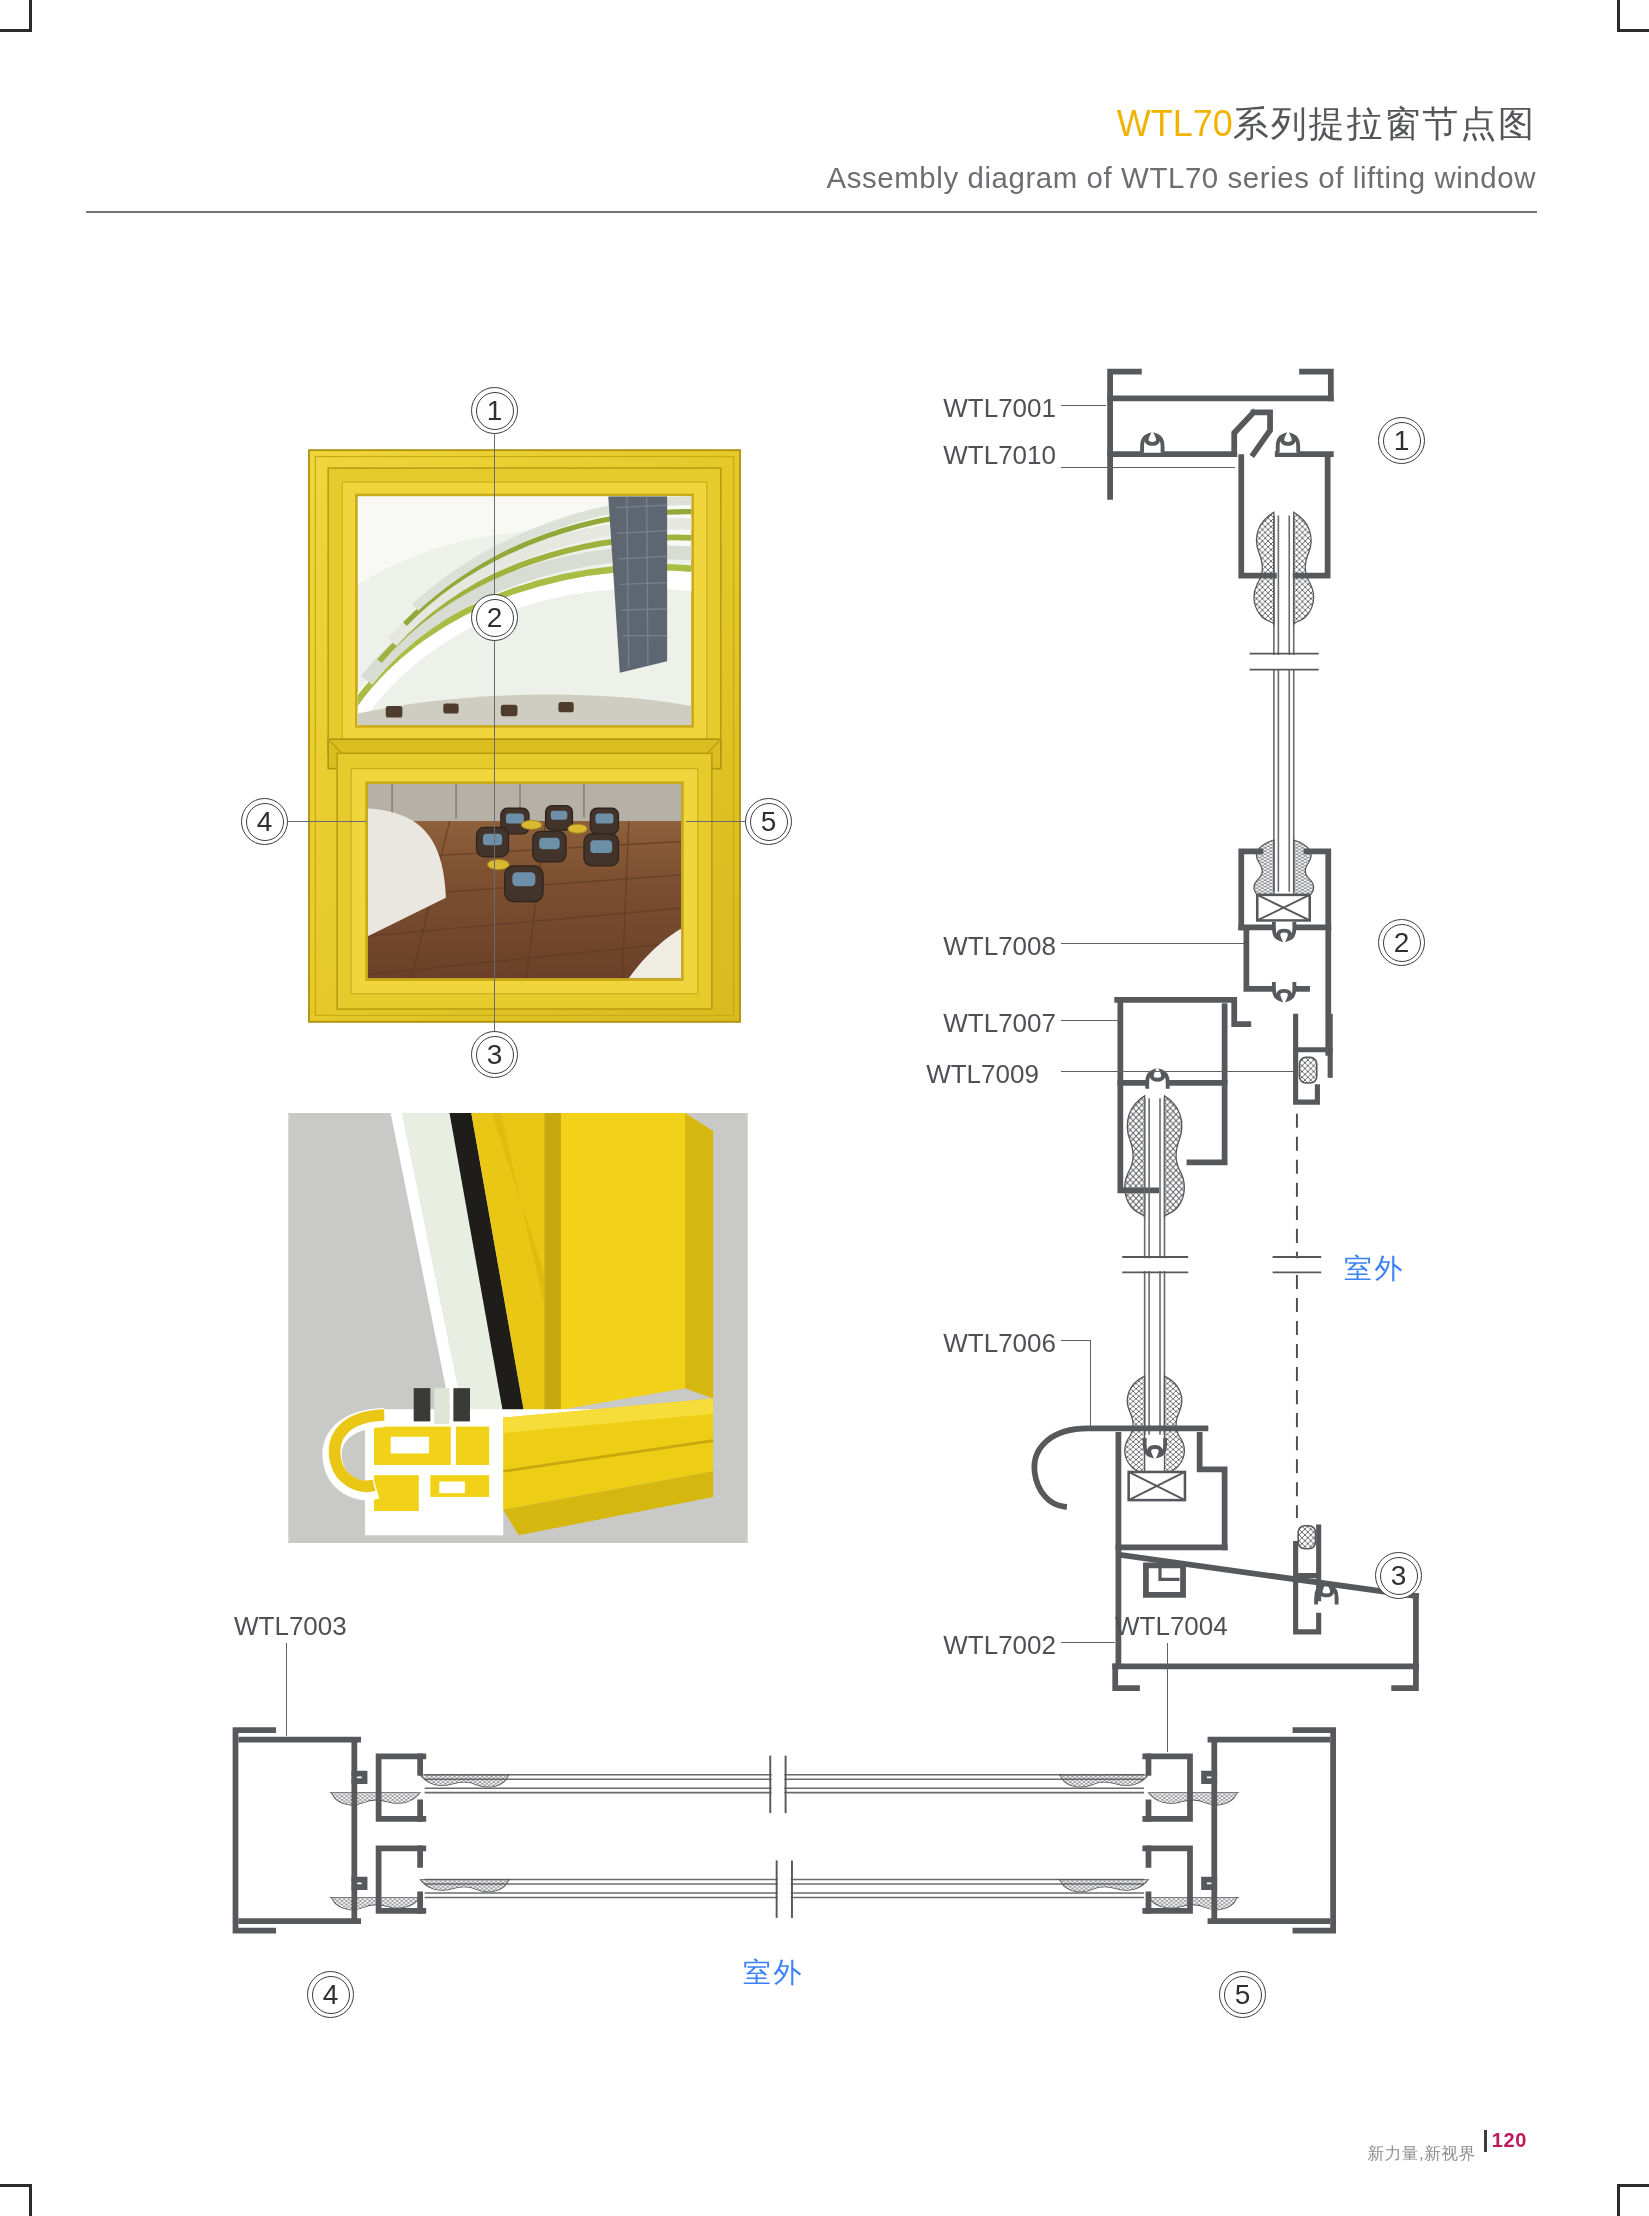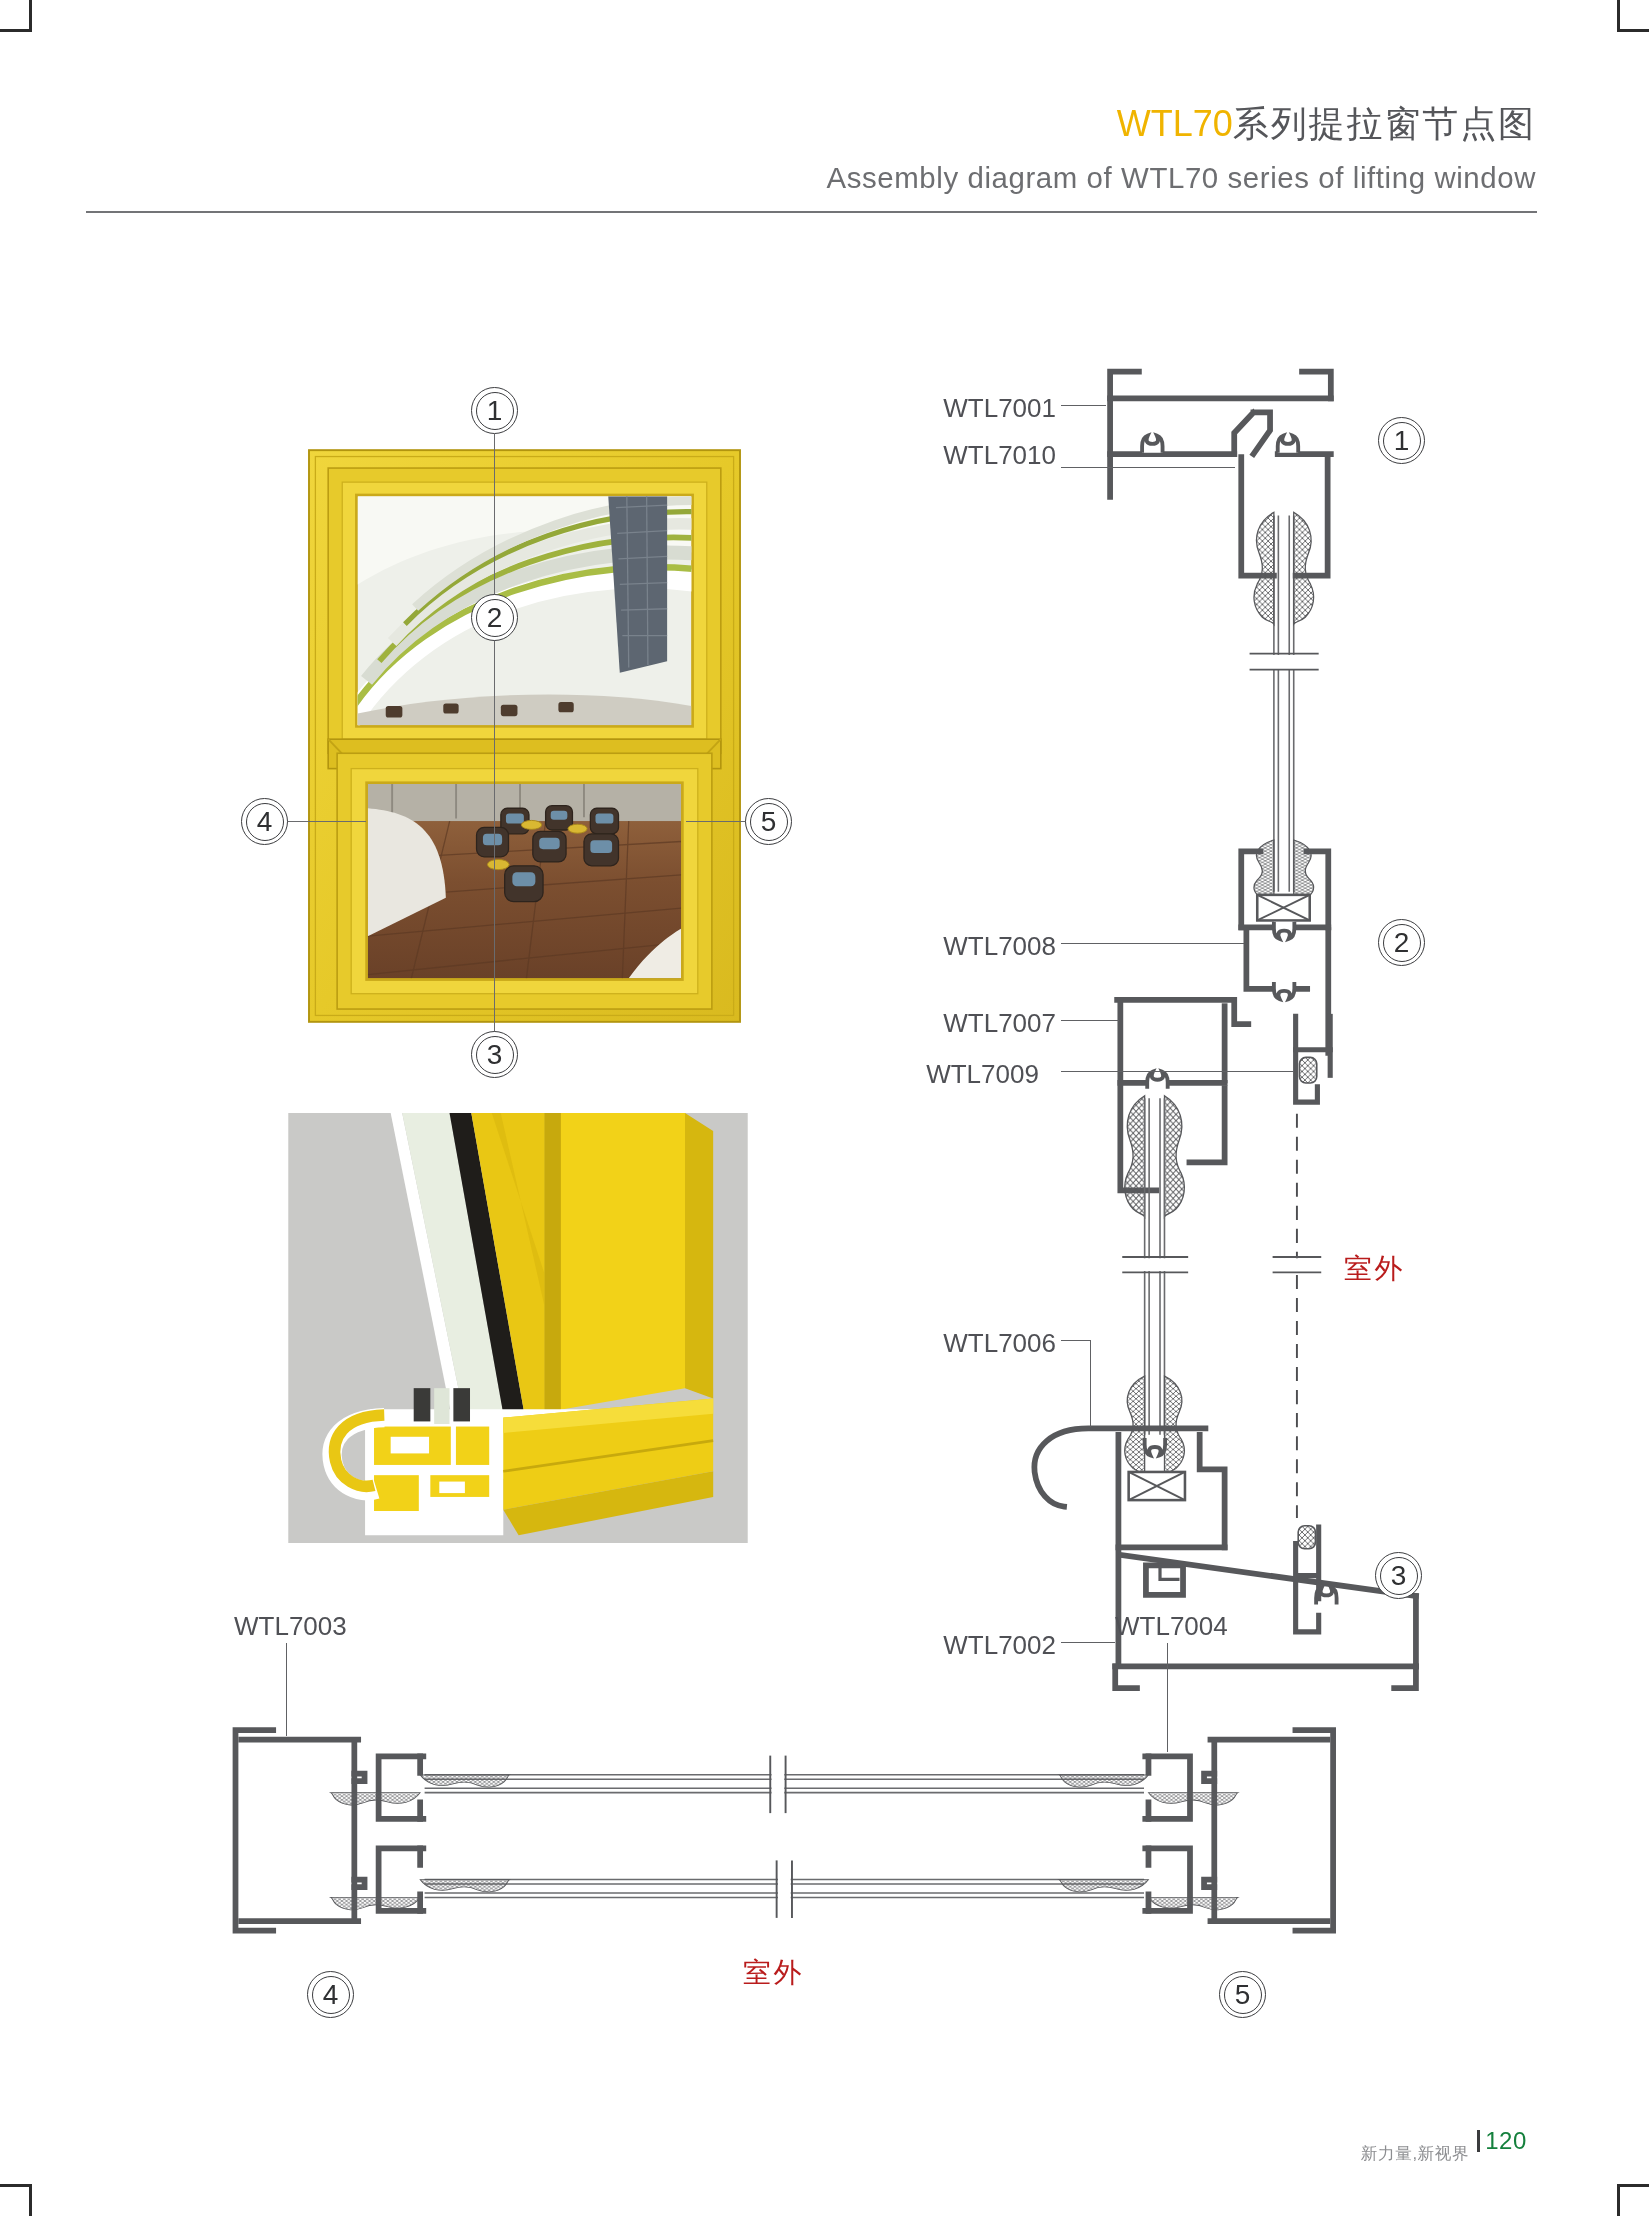--- a/index.html
+++ b/index.html
@@ -29,26 +29,26 @@
   .plabel.r{text-align:right;}
   .leader{position:absolute;background:var(--thin);}
   .leader.h{height:1.3px;} .leader.v{width:1.3px;}
   
   .co{position:absolute;width:47px;height:47px;border:1.9px solid #3c3d40;border-radius:50%;
       background:#fff;display:flex;align-items:center;justify-content:center;z-index:5;}
   .co .in{width:38px;height:38px;border:1.3px solid #3c3d40;border-radius:50%;
       display:flex;align-items:center;justify-content:center;font-size:28px;color:#2f3032;}
   .cline{position:absolute;background:#6a6b6e;z-index:1;}
   
-  .outdoor{position:absolute;font-size:28px;color:#b91c1c;letter-spacing:2.6px;white-space:nowrap;}
+  .outdoor{position:absolute;font-size:28px;color:#3b82f6;letter-spacing:2.6px;white-space:nowrap;}
   
   .footer{position:absolute;top:2116px;right:122px;display:flex;align-items:center;}
   .footer .brand{font-size:16.6px;color:#8c8d90;letter-spacing:0.6px;margin-top:27px;}
   .footer .bar{width:3.2px;height:22px;background:#3b3c3e;margin:0 5.1px 0 7.7px;}
-  .footer .pnum{font-size:24px;font-weight:normal;color:#15803d;letter-spacing:0.6px;}
+  .footer .pnum{font-size:20px;font-weight:bold;color:#be185d;letter-spacing:0.6px;}
   svg{position:absolute;overflow:visible;}
 </style>
 </head>
 <body>
 
 <div class="cmark tl"></div>
 <div class="cmark tr"></div>
 <div class="cmark bl"></div>
 <div class="cmark br"></div>
 

